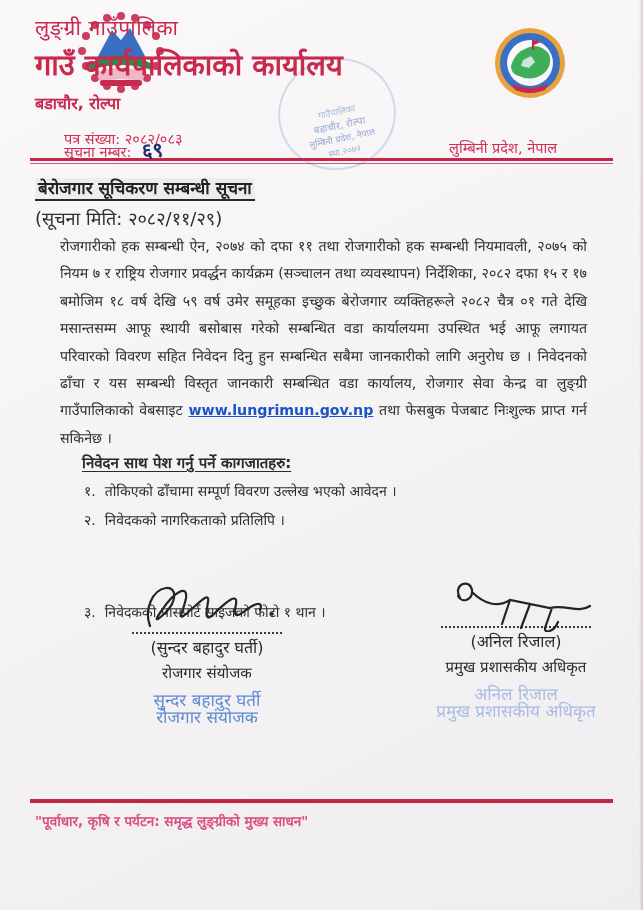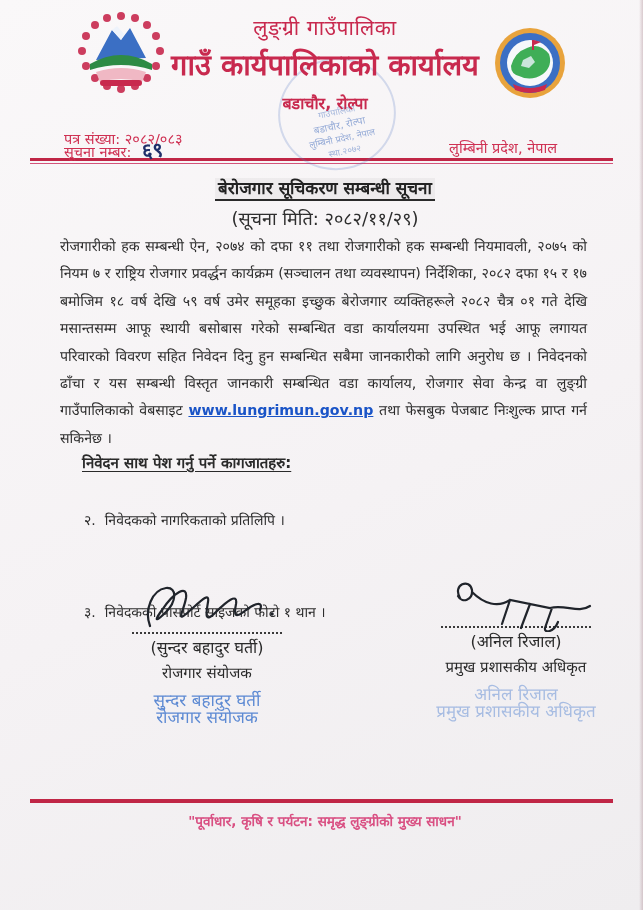--- a/index.html
+++ b/index.html
@@ -6,21 +6,21 @@
   html,body { width:643px; }
   body { font-family:"DejaVu Sans","Liberation Sans",sans-serif; }
   .page {
     position:relative; width:643px; height:910px; overflow:hidden;
     background:linear-gradient(155deg,#faf8f9 0%,#f5f2f4 55%,#efedef 100%);
   }
   .page::after{ content:""; position:absolute; right:0; top:0; width:4px; height:100%;
     background:linear-gradient(to left, rgba(160,120,130,.35), transparent); }
   .abs { position:absolute; }
   .crimson { color:#c8294e; }
-  .center { text-align:center; }
+  .center { }
 
   
   .h-line1 { top:13px; left:35px; width:580px; font-size:21px; letter-spacing:.5px; z-index:3; }
   .h-line2 { top:44px; left:35px; width:580px; font-size:29px; font-weight:bold; z-index:3; }
   .h-line3 { top:92px; left:35px; width:580px; font-size:16px; font-weight:bold; z-index:3; }
 
   .emblem-left { left:76px; top:10px; width:90px; height:86px; z-index:2; }
   .seal-right  { left:493px; top:26px; width:74px; height:74px; z-index:2; }
 
   .round-stamp {
@@ -152,20 +152,23 @@
   <div class="abs center n-title">
     <span>बेरोजगार सूचिकरण सम्बन्धी सूचना</span>
   </div>
   <div class="abs center n-date">(सूचना मिति: २०८२/११/२९)</div>
 
   <div class="abs body-par">
     <span>रोजगारीको हक सम्बन्धी ऐन, २०७४ को दफा ११ तथा रोजगारीको हक सम्बन्धी नियमावली, २०७५ को नियम ७ र राष्ट्रिय रोजगार प्रवर्द्धन कार्यक्रम (सञ्चालन तथा व्यवस्थापन) निर्देशिका, २०८२ दफा १५ र १७ बमोजिम १८ वर्ष देखि ५९ वर्ष उमेर समूहका इच्छुक बेरोजगार व्यक्तिहरूले २०८२ चैत्र ०१ गते देखि मसान्तसम्म आफू स्थायी बसोबास गरेको सम्बन्धित वडा कार्यालयमा उपस्थित भई आफू लगायत परिवारको विवरण सहित निवेदन दिनु हुन सम्बन्धित सबैमा जानकारीको लागि अनुरोध छ । निवेदनको ढाँचा र यस सम्बन्धी विस्तृत जानकारी सम्बन्धित वडा कार्यालय, रोजगार सेवा केन्द्र वा लुङ्ग्री गाउँपालिकाको वेबसाइट </span><span class="body-link">www.lungrimun.gov.np</span><span> तथा फेसबुक पेजबाट निःशुल्क प्राप्त गर्न सकिनेछ ।</span>
   </div>
 
   <div class="abs doc-head">निवेदन साथ पेश गर्नु पर्ने कागजातहरु:</div>
+  <div class="abs doc-item di-0">
+    <span class="num">१.</span><span>तोकिएको ढाँचामा सम्पूर्ण विवरण उल्लेख भएको आवेदन ।</span>
+  </div>
   <div class="abs doc-item di-1">
     <span class="num">२.</span><span>निवेदकको नागरिकताको प्रतिलिपि ।</span>
   </div>
   <div class="abs doc-item di-2">
     <span class="num">३.</span><span>निवेदकको पासपोर्ट साइजको फोटो १ थान ।</span>
   </div>
 
   <div class="abs sig-block sig-left">
     <svg class="sig-svg" width="170" height="58" viewBox="0 0 170 58">
       <path d="M28,46 C22,30 30,10 44,8 C56,7 54,22 44,32 C36,40 30,44 40,30 C52,12 66,4 64,18 C62,30 54,42 64,34 C76,24 88,10 86,22 C84,34 82,44 94,32 C104,22 116,12 114,24 C112,34 112,40 124,30 C132,24 142,20 138,30" fill="none" stroke="#20242b" stroke-width="2.2" stroke-linecap="round"></path>

